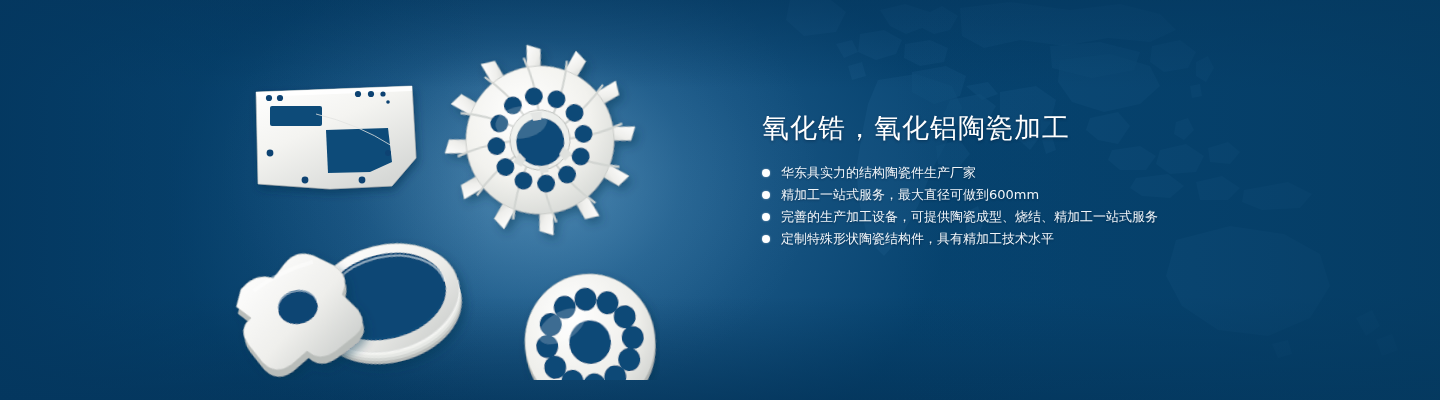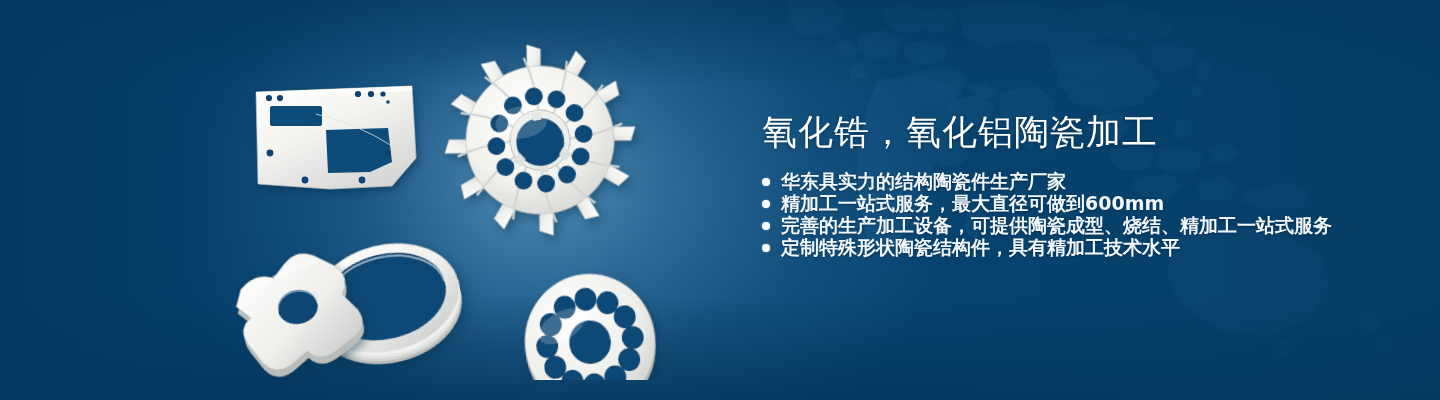--- a/index.html
+++ b/index.html
@@ -34,38 +34,37 @@
       linear-gradient(to bottom, rgba(4,52,90,0.55) 0%, rgba(4,52,90,0) 22%, rgba(4,52,90,0) 74%, rgba(3,48,84,0.6) 100%);
   }
   .bg-map{
     position:absolute;inset:0;opacity:0.30;
   }
   
   .text-col{
     position:absolute;left:762px;top:112px;width:620px;
   }
   .headline{
-    color:#ffffff;font-size:35px;line-height:1.15;letter-spacing:1px;
+    color:#ffffff;font-size:27px;line-height:1.15;letter-spacing:1px;
     font-weight:400;margin:0 0 22px 0;white-space:nowrap;
     text-shadow:0 1px 3px rgba(0,20,45,0.45);
   }
   .bullets{list-style:none;margin:0;padding:0;}
   .bullets li{
     display:flex;align-items:center;
     margin:0 0 7px 0;height:15px;
   }
   .dot{
     width:8px;height:8px;border-radius:50%;
     background:#ffffff;flex:0 0 auto;margin-right:11px;
     box-shadow:0 0 2px rgba(255,255,255,0.5);
   }
   .btxt{
-    color:#f2f7fb;font-size:19px;line-height:15px;white-space:nowrap;
+    color:#f2f7fb;font-size:13px;line-height:15px;white-space:nowrap;
     text-shadow:0 1px 2px rgba(0,18,40,0.4);
-    font-weight:bold;
   }
   
   .parts{position:absolute;left:230px;top:40px;width:430px;height:340px;}
   .parts svg{display:block;}
 </style>
 </head>
 <body>
 
 <div class="banner">
 

